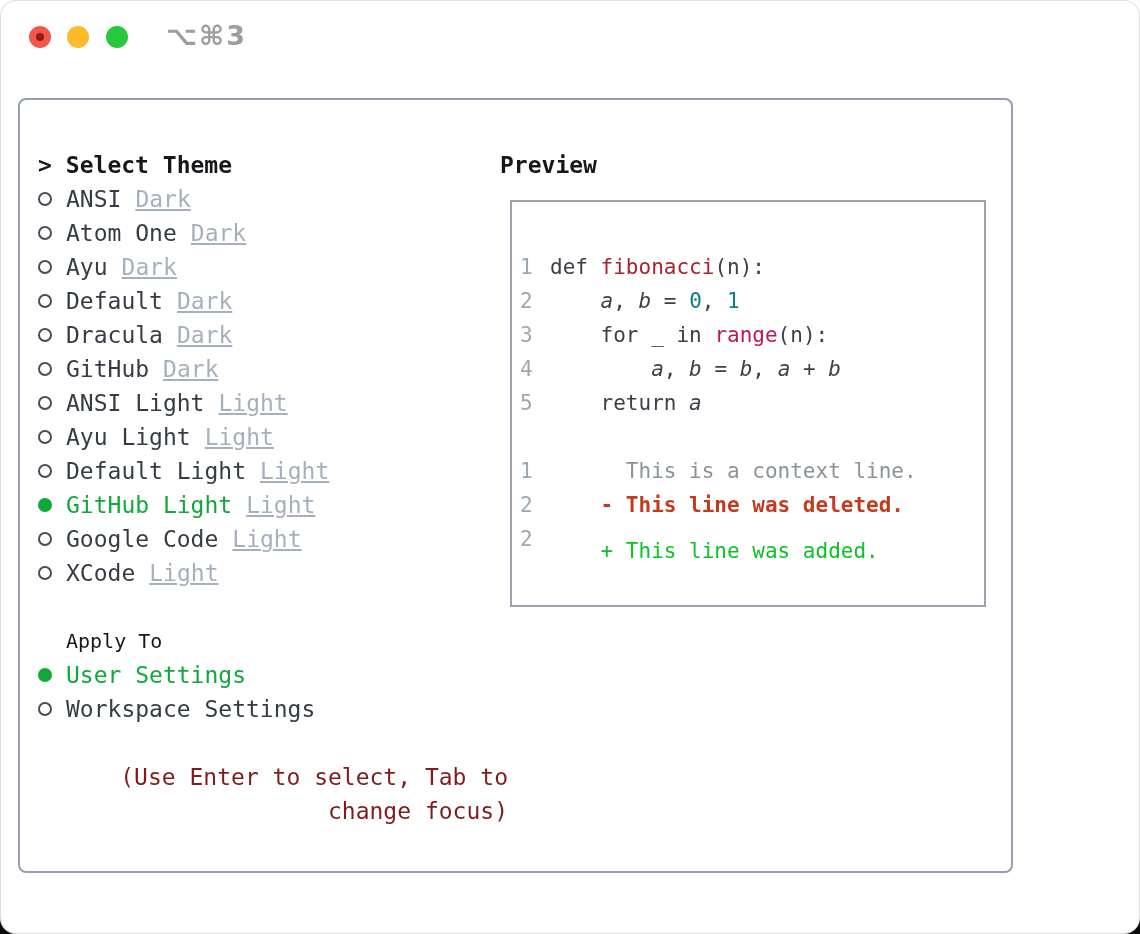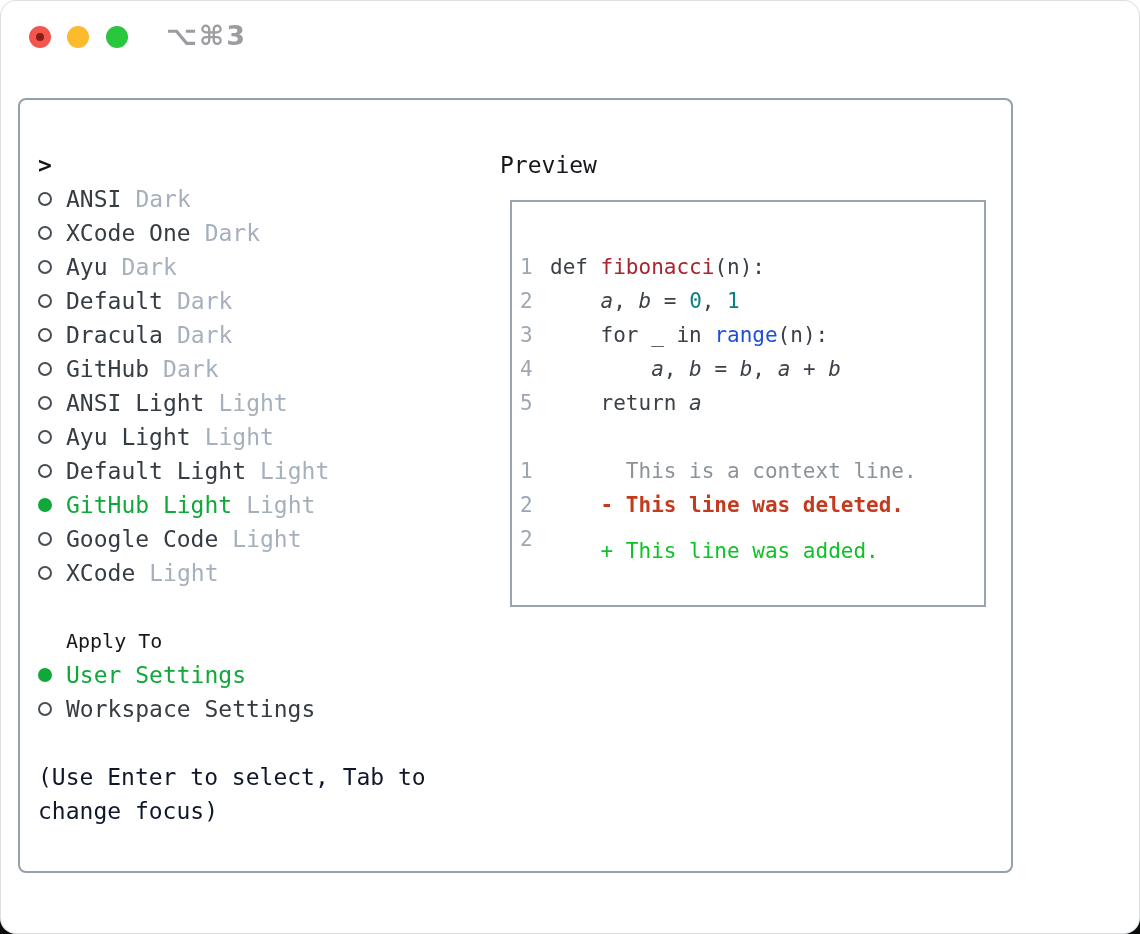--- a/index.html
+++ b/index.html
@@ -22,41 +22,41 @@
   
   .panel { position:absolute; left:18px; top:98px; width:995px; height:775px;
            border:2px solid #95a0ac; border-radius:8px; background:#ffffff; }
 
   
   .trow { position:absolute; left:38px; height:34px; display:flex; align-items:center;
           font-size:23px; color:#353c44; white-space:pre; }
   .radio { width:14px; height:14px; border-radius:50%; border:2px solid #474e57; margin-right:14px; flex:0 0 auto; }
   .trow.selected .radio { background:#10a83a; border-color:#10a83a; }
   .trow.selected .t-label { color:#10a83a; }
-  .t-variant { color:#a6b0bd; margin-left:14px; }
+  .t-variant { color:#a6b0bd; margin-left:14px;text-decoration:underline; }
 
   .list-header { position:absolute; left:38px; top:148px; height:34px; display:flex; align-items:center;
                  font-size:23px; font-weight:bold; color:#15171a; white-space:pre; }
   .list-header .caret { margin-right:14px; }
   .apply-header { position:absolute; left:66px; top:624px; height:34px; display:flex; align-items:center;
                   font-size:20px; color:#15171a; }
-  .hint { position:absolute; left:38px; top:760px; width:470px; font-size:23px; line-height:34px; color:#0f172a; }
+  .hint { position:absolute; left:38px; top:760px; width:470px; font-size:23px; line-height:34px; color:#7f1d1d;text-align:right; }
 
   
   .preview-header { position:absolute; left:500px; top:148px; height:34px; display:flex; align-items:center;
-                    font-size:23px; font-weight:normal; color:#15171a; }
+                    font-size:23px; font-weight:bold; color:#15171a; }
   .preview-box { position:absolute; left:510px; top:200px; width:476px; height:407px;
                  border:2px solid #9aa3ae; background:#ffffff; }
   .pline { position:absolute; left:520px; height:34px; display:flex; align-items:center;
            font-size:21px; white-space:pre; color:#3b4149; }
   .lnum { display:inline-block; width:30px; color:#9da7b3; flex:0 0 auto; }
   .tok-pl  { color:#3b4149; }
   .tok-fn  { color:#a8242f; }
   .tok-nm  { color:#0c7e87; }
-  .tok-bi  { color:#1d4ed8; }
+  .tok-bi  { color:#be185d; }
   .tok-v   { color:#3b4149; font-style:italic; }
   .tok-ctx { color:#8b9298; }
   .tok-del { color:#c43a1e;font-weight:bold; }
   .tok-add { color:#0cc226;margin-top:24px; }
 </style>
 </head>
 <body>
 
 <div class="backdrop"></div>
 
@@ -65,28 +65,28 @@
   <div class="traffic tl-red">
       <div class="dot"></div>
     </div>
   <div class="traffic tl-yellow"></div>
   <div class="traffic tl-green"></div>
   <div class="win-title">⌥⌘3</div>
 
   <div class="panel"></div>
 
   <div class="list-header">
-    <span class="caret">&gt;</span>
+    <span class="caret">&gt;</span><span>Select Theme</span>
   </div>
 
   <div class="trow" style="top:182px">
     <span class="radio"></span><span class="t-label">ANSI</span><span class="t-variant">Dark</span>
   </div>
   <div class="trow" style="top:216px">
-    <span class="radio"></span><span class="t-label">XCode One</span><span class="t-variant">Dark</span>
+    <span class="radio"></span><span class="t-label">Atom One</span><span class="t-variant">Dark</span>
   </div>
   <div class="trow" style="top:250px">
     <span class="radio"></span><span class="t-label">Ayu</span><span class="t-variant">Dark</span>
   </div>
   <div class="trow" style="top:284px">
     <span class="radio"></span><span class="t-label">Default</span><span class="t-variant">Dark</span>
   </div>
   <div class="trow" style="top:318px">
     <span class="radio"></span><span class="t-label">Dracula</span><span class="t-variant">Dark</span>
   </div>

